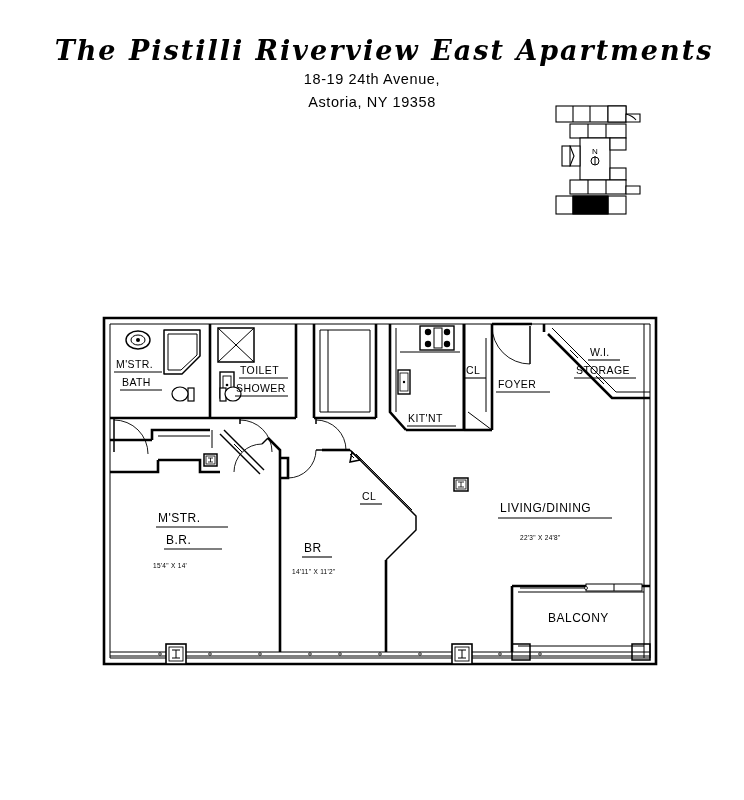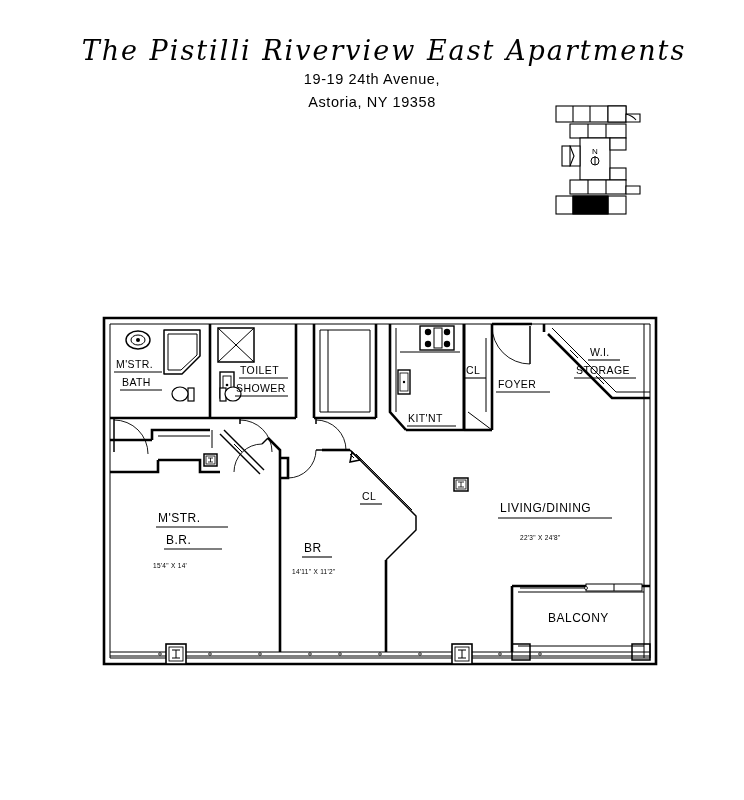--- a/index.html
+++ b/index.html
@@ -27,21 +27,21 @@
     left: 0;
     top: 36px;
     width: 744px;
     text-align: center;
   }
   .main-title {
     font-family: "DejaVu Serif", serif;
     font-style: italic;
     font-size: 27px;
     letter-spacing: 2px;
-    font-weight: 400;
+    font-weight: 700;
     line-height: 1.1;
     white-space: nowrap;
     margin-left: 24px;
   }
   .addr-line {
     font-family: "Liberation Sans", sans-serif;
     font-size: 14.5px;
     letter-spacing: 0.6px;
     line-height: 1.35;
     margin-top: 4px;
@@ -69,21 +69,21 @@
   }
   text { font-family: "Liberation Sans", sans-serif; }
 </style>
 </head>
 <body>
 
 <div id="sheet">
 
   <div class="title-block">
     <div class="main-title">The Pistilli Riverview East Apartments</div>
-    <div class="addr-line">19-19 24th Avenue,</div>
+    <div class="addr-line">18-19 24th Avenue,</div>
     <div class="addr-line">Astoria, NY 19358</div>
   </div>
 
   <div class="keyplan-wrap">
     <svg width="100" height="112" viewBox="0 0 100 112">
       <g fill="#ffffff" stroke="#000000" stroke-width="1.1">
 
         <rect x="8" y="2" width="70" height="16"></rect>
         <line x1="25" y1="2" x2="25" y2="18"></line>
         <line x1="42" y1="2" x2="42" y2="18"></line>

